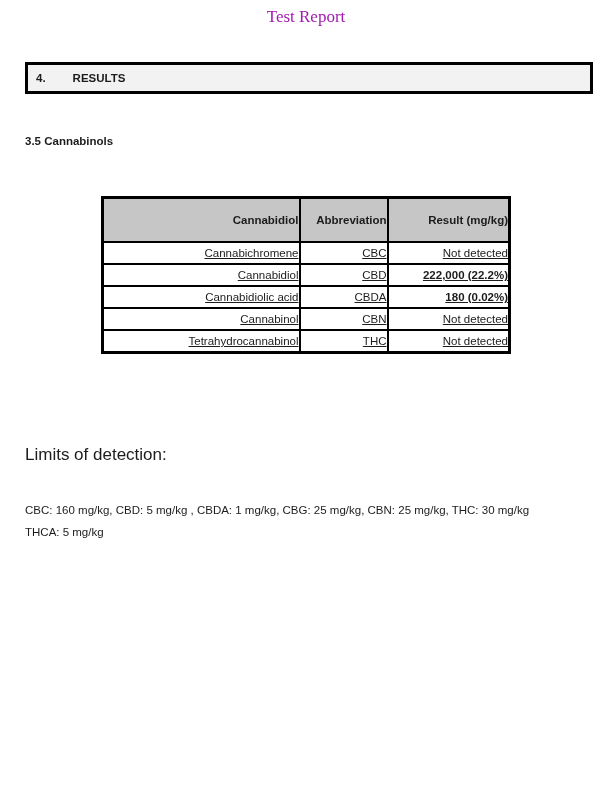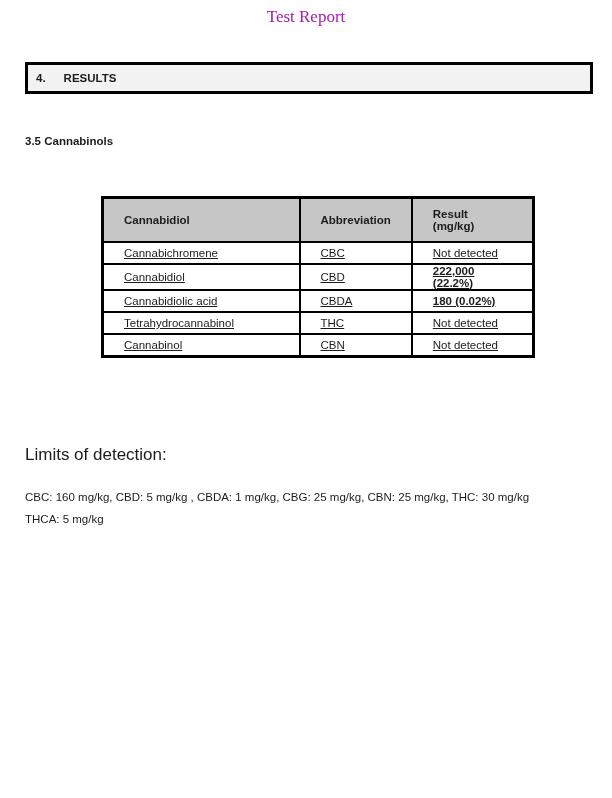--- a/index.html
+++ b/index.html
@@ -26,57 +26,57 @@
   }
   .section-box{
     position:absolute; left:25px; top:62px;
     width:562px; height:26px;
     border:3px solid var(--border);
     background:var(--section-bg);
     display:flex; align-items:center;
     font-size:11.5px; font-weight:bold;
   }
   .section-box .sec-num{margin-left:8px;}
-  .section-box .sec-label{margin-left:18px;}
+  .section-box .sec-label{margin-left:27px;}
   .subsection-title{
     position:absolute; left:25px; top:135px;
     font-size:11.5px; font-weight:bold;
   }
   table.results{
     position:absolute; left:101px; top:196px;
     border-collapse:collapse;
     border:3px solid var(--border);
     table-layout:fixed;
   }
   table.results th, table.results td{
     border:2px solid var(--border);
-    text-align:left;
+    text-align:right;
     font-size:11.5px;
-    padding:0 20px;
+    padding:0 0;
   }
   table.results th{
     background:var(--header-bg);
     font-weight:bold;
     height:42px;
   }
   table.results td{
     height:20px;
     font-weight:normal;
     text-decoration:underline;
   }
   table.results td.bold{font-weight:bold;}
   col.c-name{width:197px;}
   col.c-abbr{width:88px;}
   col.c-result{width:122px;}
   .limits-label{
     position:absolute; left:25px; top:445px;
     font-size:17px;
   }
   .limits-text{
-    position:absolute; left:25px; top:486px;
+    position:absolute; left:25px; top:499px;
     width:560px;
     font-size:11.5px;
     line-height:22px;
   }
 </style>
 </head>
 <body>
 
 <div class="doc-title">Test Report</div>
 
@@ -110,27 +110,27 @@
         <td>Cannabidiol</td>
         <td>CBD</td>
         <td class="bold">222,000 (22.2%)</td>
       </tr>
       <tr>
         <td>Cannabidiolic acid</td>
         <td>CBDA</td>
         <td class="bold">180 (0.02%)</td>
       </tr>
       <tr>
-        <td>Tetrahydrocannabinol</td>
-        <td>THC</td>
+        <td>Cannabinol</td>
+        <td>CBN</td>
         <td>Not detected</td>
       </tr>
       <tr>
-        <td>Cannabinol</td>
-        <td>CBN</td>
+        <td>Tetrahydrocannabinol</td>
+        <td>THC</td>
         <td>Not detected</td>
       </tr>
     </tbody>
 </table>
 
 <div class="limits-label">Limits of detection:</div>
 
 <div class="limits-text">
   <div>CBC: 160 mg/kg, CBD: 5 mg/kg , CBDA: 1 mg/kg, CBG: 25 mg/kg, CBN: 25 mg/kg, THC: 30 mg/kg</div>
   <div>THCA: 5 mg/kg</div>

